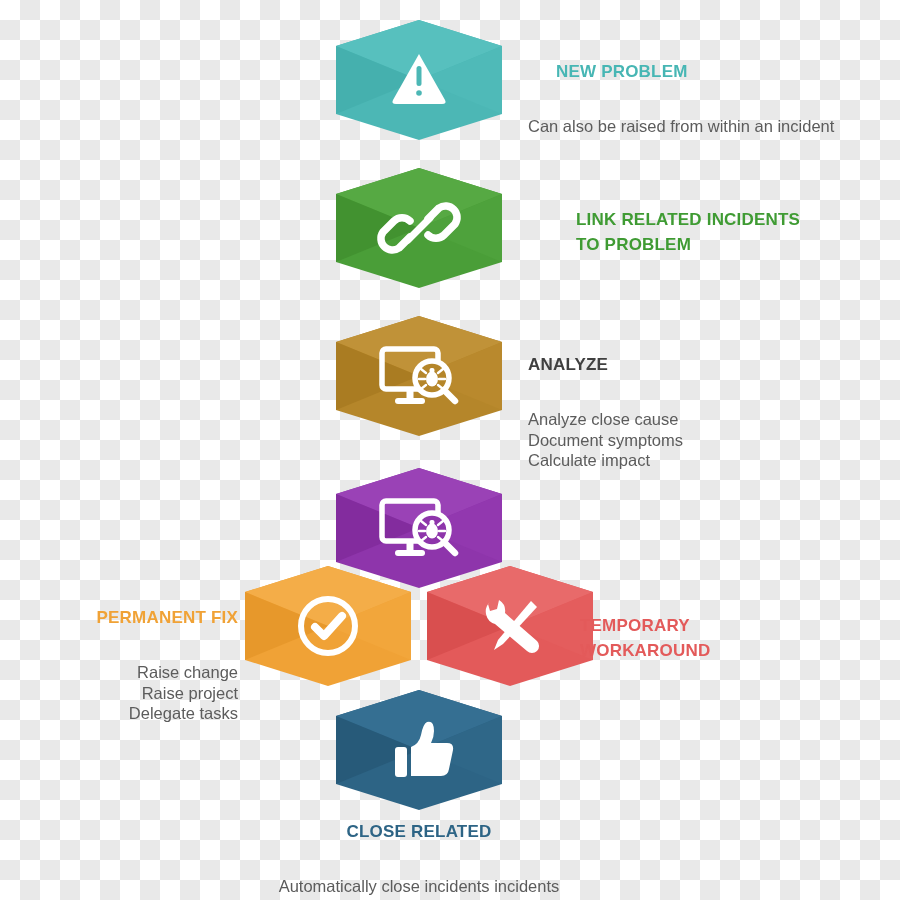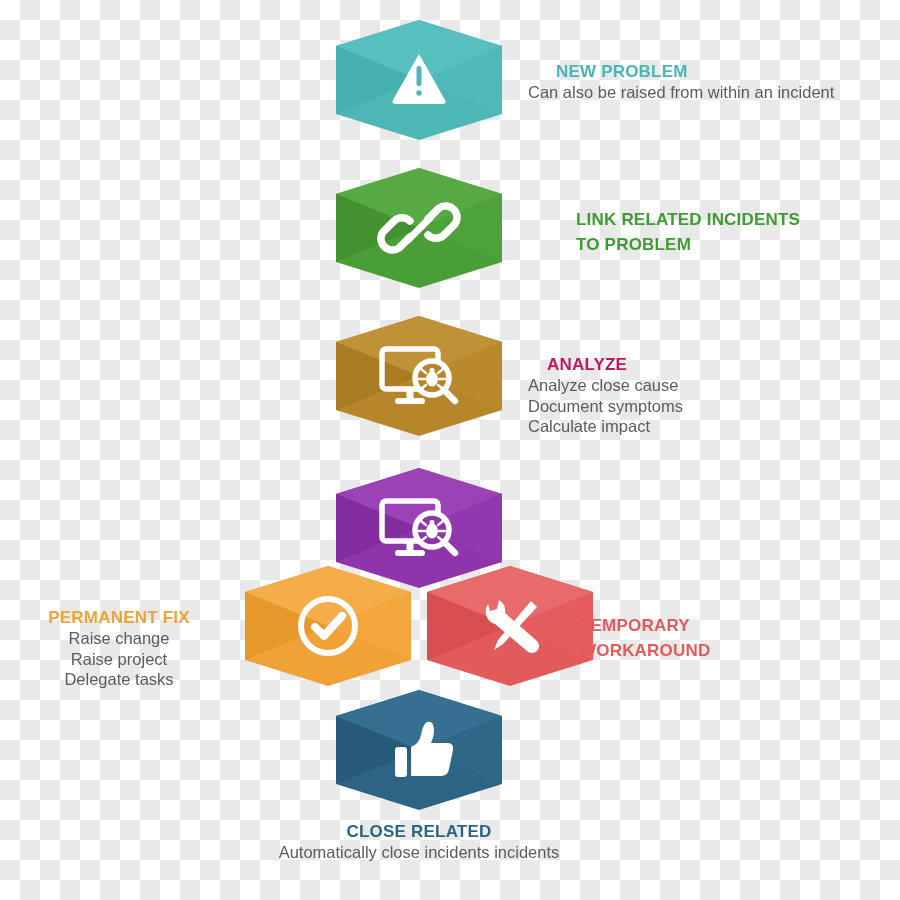--- a/index.html
+++ b/index.html
@@ -29,28 +29,29 @@
     font-weight:bold;
     letter-spacing:.2px;
     line-height:1.18;
     font-size:17px;
   }
   .label .sub{
     color:#5c5c5c;
     font-size:16.5px;
     line-height:1.25;
     white-space:pre-line;
+    margin-top:34px;
   }
   .label.right{text-align:left;}
-  .label.left{text-align:center;}
+  .label.left{text-align:right;}
   .label.center{text-align:center;}
 
   .t-teal   {color:#47b6b4;margin-left:28px;}
   .t-green  {color:#3f9b33;}
-  .t-gold   {color:#be185d;margin-left:19px;}
+  .t-gold   {color:#404040;}
   .t-purple {color:#8e35ab;}
   .t-orange {color:#f0a236;}
   .t-red    {color:#e35a5a;}
   .t-blue   {color:#2d6485;}
 </style>
 </head>
 <body>
 
 <div id="stage">
 

